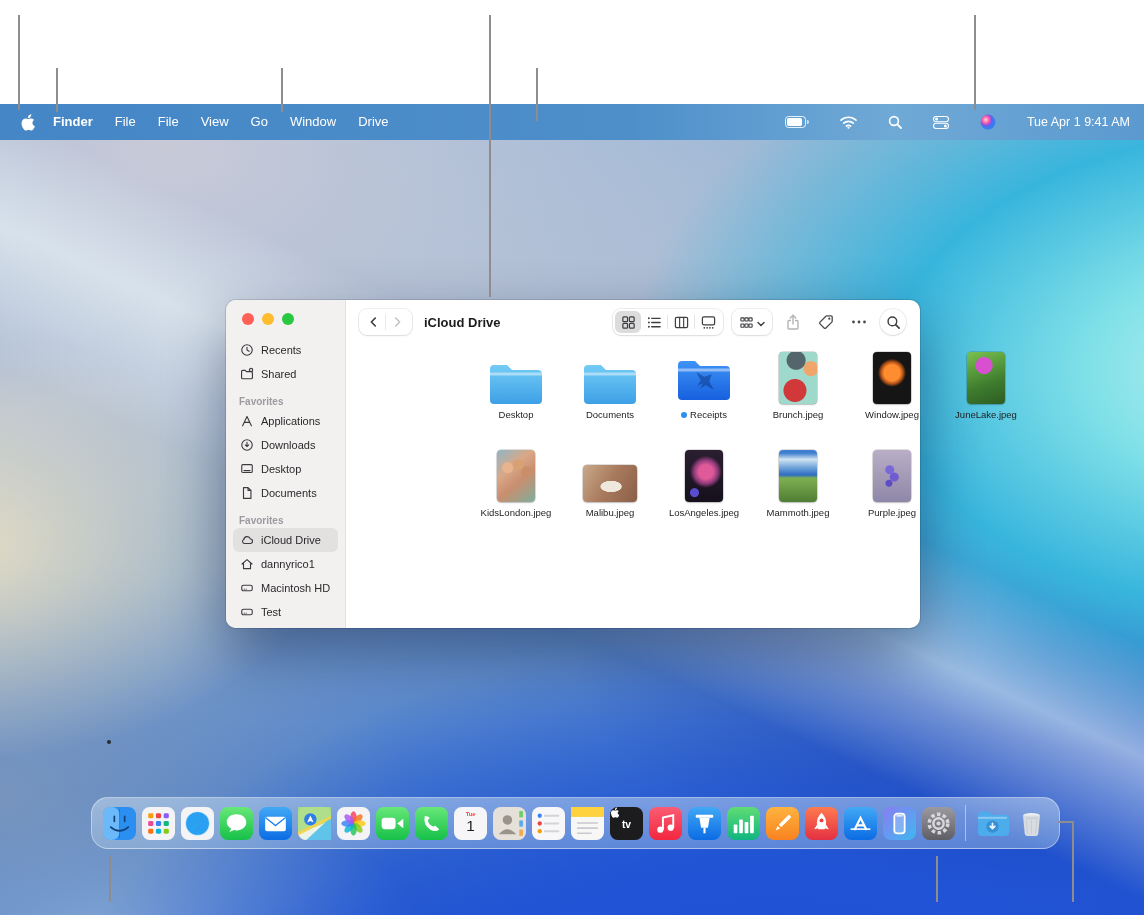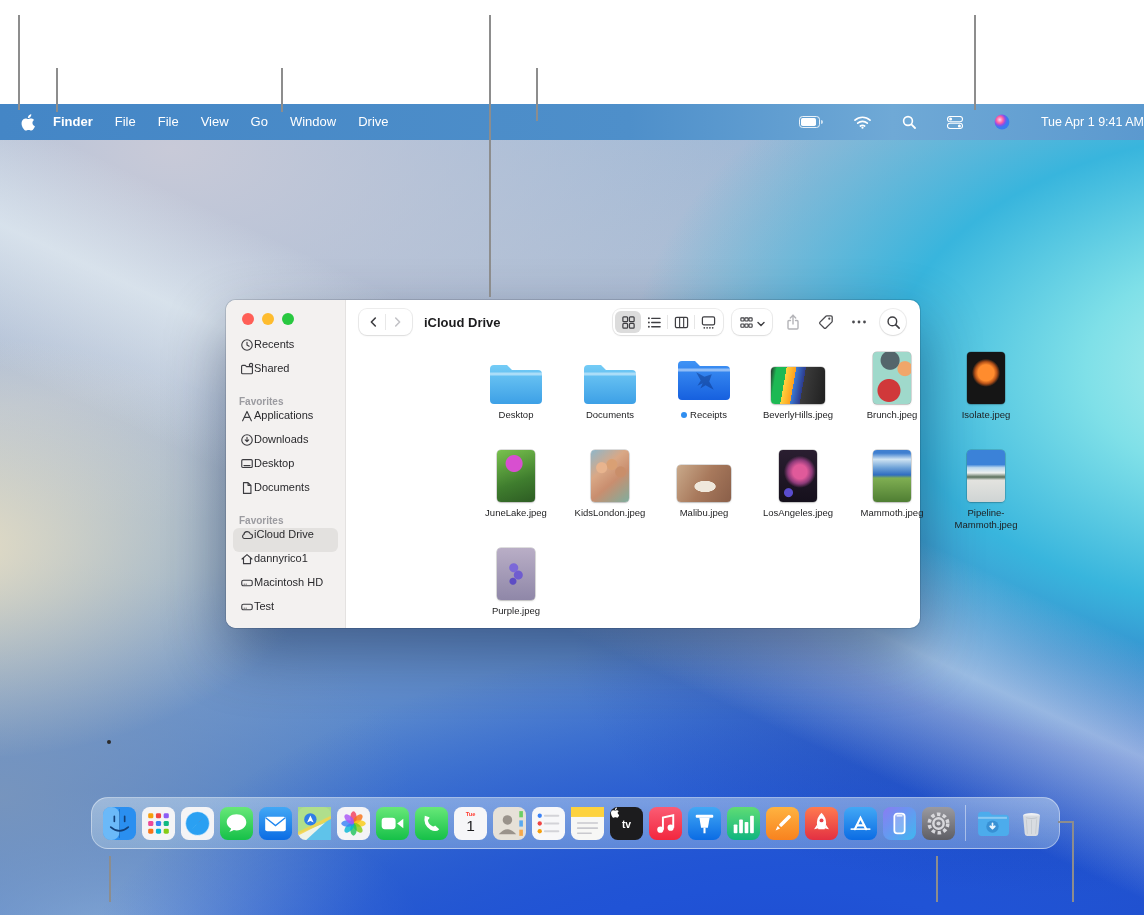--- a/index.html
+++ b/index.html
@@ -20,33 +20,33 @@
     linear-gradient(170deg, #8fb3d8 0%, #a9bcd4 28%, #8aa9cc 46%, #4a7ecd 68%, #2458c8 85%, #1c43c0 100%);}
 
   
   .menubar{position:absolute;left:0;top:0;width:100%;height:36px;
     background:linear-gradient(90deg,#4486c6,#4e8fca 55%,#6fa9d6 78%,#5b99cf 100%);
     display:flex;align-items:center;color:#fff;font-size:13px;}
   .mb-left{display:flex;align-items:center;gap:0;padding-left:12px;}
   .apple{width:30px;display:flex;justify-content:center;}
   .menu-item{padding:0 11px;line-height:36px;}
   .menu-item.app{font-weight:bold;}
-  .mb-right{margin-left:auto;display:flex;align-items:center;gap:31px;padding-right:0;}
+  .mb-right{margin-left:auto;display:flex;align-items:center;gap:31px;padding-right:14px;}
   .clock{font-size:12.5px;white-space:nowrap;}
   .sicon{display:flex;align-items:center;}
 
   
   .window{position:absolute;left:226px;top:196px;width:694px;height:328px;background:#fff;
     border-radius:10px;box-shadow:0 25px 60px rgba(0,20,60,.45), 0 0 0 1px rgba(0,0,0,.12);}
   .sidebar{position:absolute;left:0;top:0;bottom:0;width:119px;background:#f3f1f0;
     border-right:1px solid #e4e2e1;border-radius:10px 0 0 10px;overflow:hidden;}
   .lights{position:absolute;left:16px;top:13px;display:flex;gap:8px;}
   .light{width:12px;height:12px;border-radius:50%;}
   .side-list{position:absolute;left:0;right:0;top:38px;}
-  .side-row{display:flex;height:24px;margin:0 7px;padding:0 6px;
+  .side-row{display:flex;align-items:center;gap:7px;height:24px;margin:0 7px;padding:0 6px;
     font-size:11px;color:#29292c;border-radius:6px;white-space:nowrap;}
   .side-row.sel{background:#e3e1df;}
   .side-head{font-size:10px;color:#9b9ba0;font-weight:bold;margin:10px 13px 2px;}
   .side-ic{width:15px;display:flex;justify-content:center;flex:none;}
 
   .main{position:absolute;left:119px;right:0;top:0;bottom:0;}
   .toolbar{position:absolute;left:0;right:0;top:0;height:44px;display:flex;align-items:center;padding:0 14px;box-sizing:border-box;}
   .navpill{display:flex;align-items:center;background:#fff;border-radius:8px;
     box-shadow:0 0 0 1px rgba(0,0,0,.07),0 1px 2px rgba(0,0,0,.08);height:26px;padding:0 4px;}
   .navbtn{width:22px;display:flex;justify-content:center;align-items:center;}
@@ -419,35 +419,29 @@
   <path d="M2 7 a4 4 0 0 1 4 -4 h13 l5 5 h26 a4 4 0 0 1 4 4 v26 a4 4 0 0 1 -4 4 H6 a4 4 0 0 1 -4 -4 z" fill="url(#gFolderD)"></path>
   <path d="M2 10.5 h52 v3 H2 z" fill="rgba(255,255,255,.45)"></path>
                   </svg><svg width="56" height="42" viewBox="0 0 56 42" style="position:absolute;left:0;top:0">
   <path d="M28 13 l3.4 7 9 2.6 -9 2.6 -1.4 6 -2 -5.4 -2 5.4 -1.4 -6 -9 -2.6 9 -2.6 z" fill="rgba(8,44,120,.45)" transform="rotate(45 28 24)"></path>
                   </svg></span>
               </div>
               <div class="flabel"><span class="dot" style="background:#2f8ef0"></span>Receipts</div>
             </div>
             <div class="fcell">
               <div class="fico">
-                <div class="thumb t-beverlyhills t-land"></div>
-              </div>
-              <div class="flabel">BeverlyHills.jpeg</div>
-            </div>
-            <div class="fcell">
-              <div class="fico">
                 <div class="thumb t-brunch t-port"></div>
               </div>
               <div class="flabel">Brunch.jpeg</div>
             </div>
             <div class="fcell">
               <div class="fico">
                 <div class="thumb t-isolate t-port"></div>
               </div>
-              <div class="flabel">Isolate.jpeg</div>
+              <div class="flabel">Window.jpeg</div>
             </div>
             <div class="fcell">
               <div class="fico">
                 <div class="thumb t-junelake t-port"></div>
               </div>
               <div class="flabel">JuneLake.jpeg</div>
             </div>
             <div class="fcell">
               <div class="fico">
                 <div class="thumb t-kidslondon t-port"></div>
@@ -464,26 +458,20 @@
               <div class="fico">
                 <div class="thumb t-losangeles t-port"></div>
               </div>
               <div class="flabel">LosAngeles.jpeg</div>
             </div>
             <div class="fcell">
               <div class="fico">
                 <div class="thumb t-mammoth t-port"></div>
               </div>
               <div class="flabel">Mammoth.jpeg</div>
-            </div>
-            <div class="fcell">
-              <div class="fico">
-                <div class="thumb t-pipeline t-port"></div>
-              </div>
-              <div class="flabel">Pipeline-Mammoth.jpeg</div>
             </div>
             <div class="fcell">
               <div class="fico">
                 <div class="thumb t-purple t-port"></div>
               </div>
               <div class="flabel">Purple.jpeg</div>
             </div>
           </div>
       </div>
     </div>

